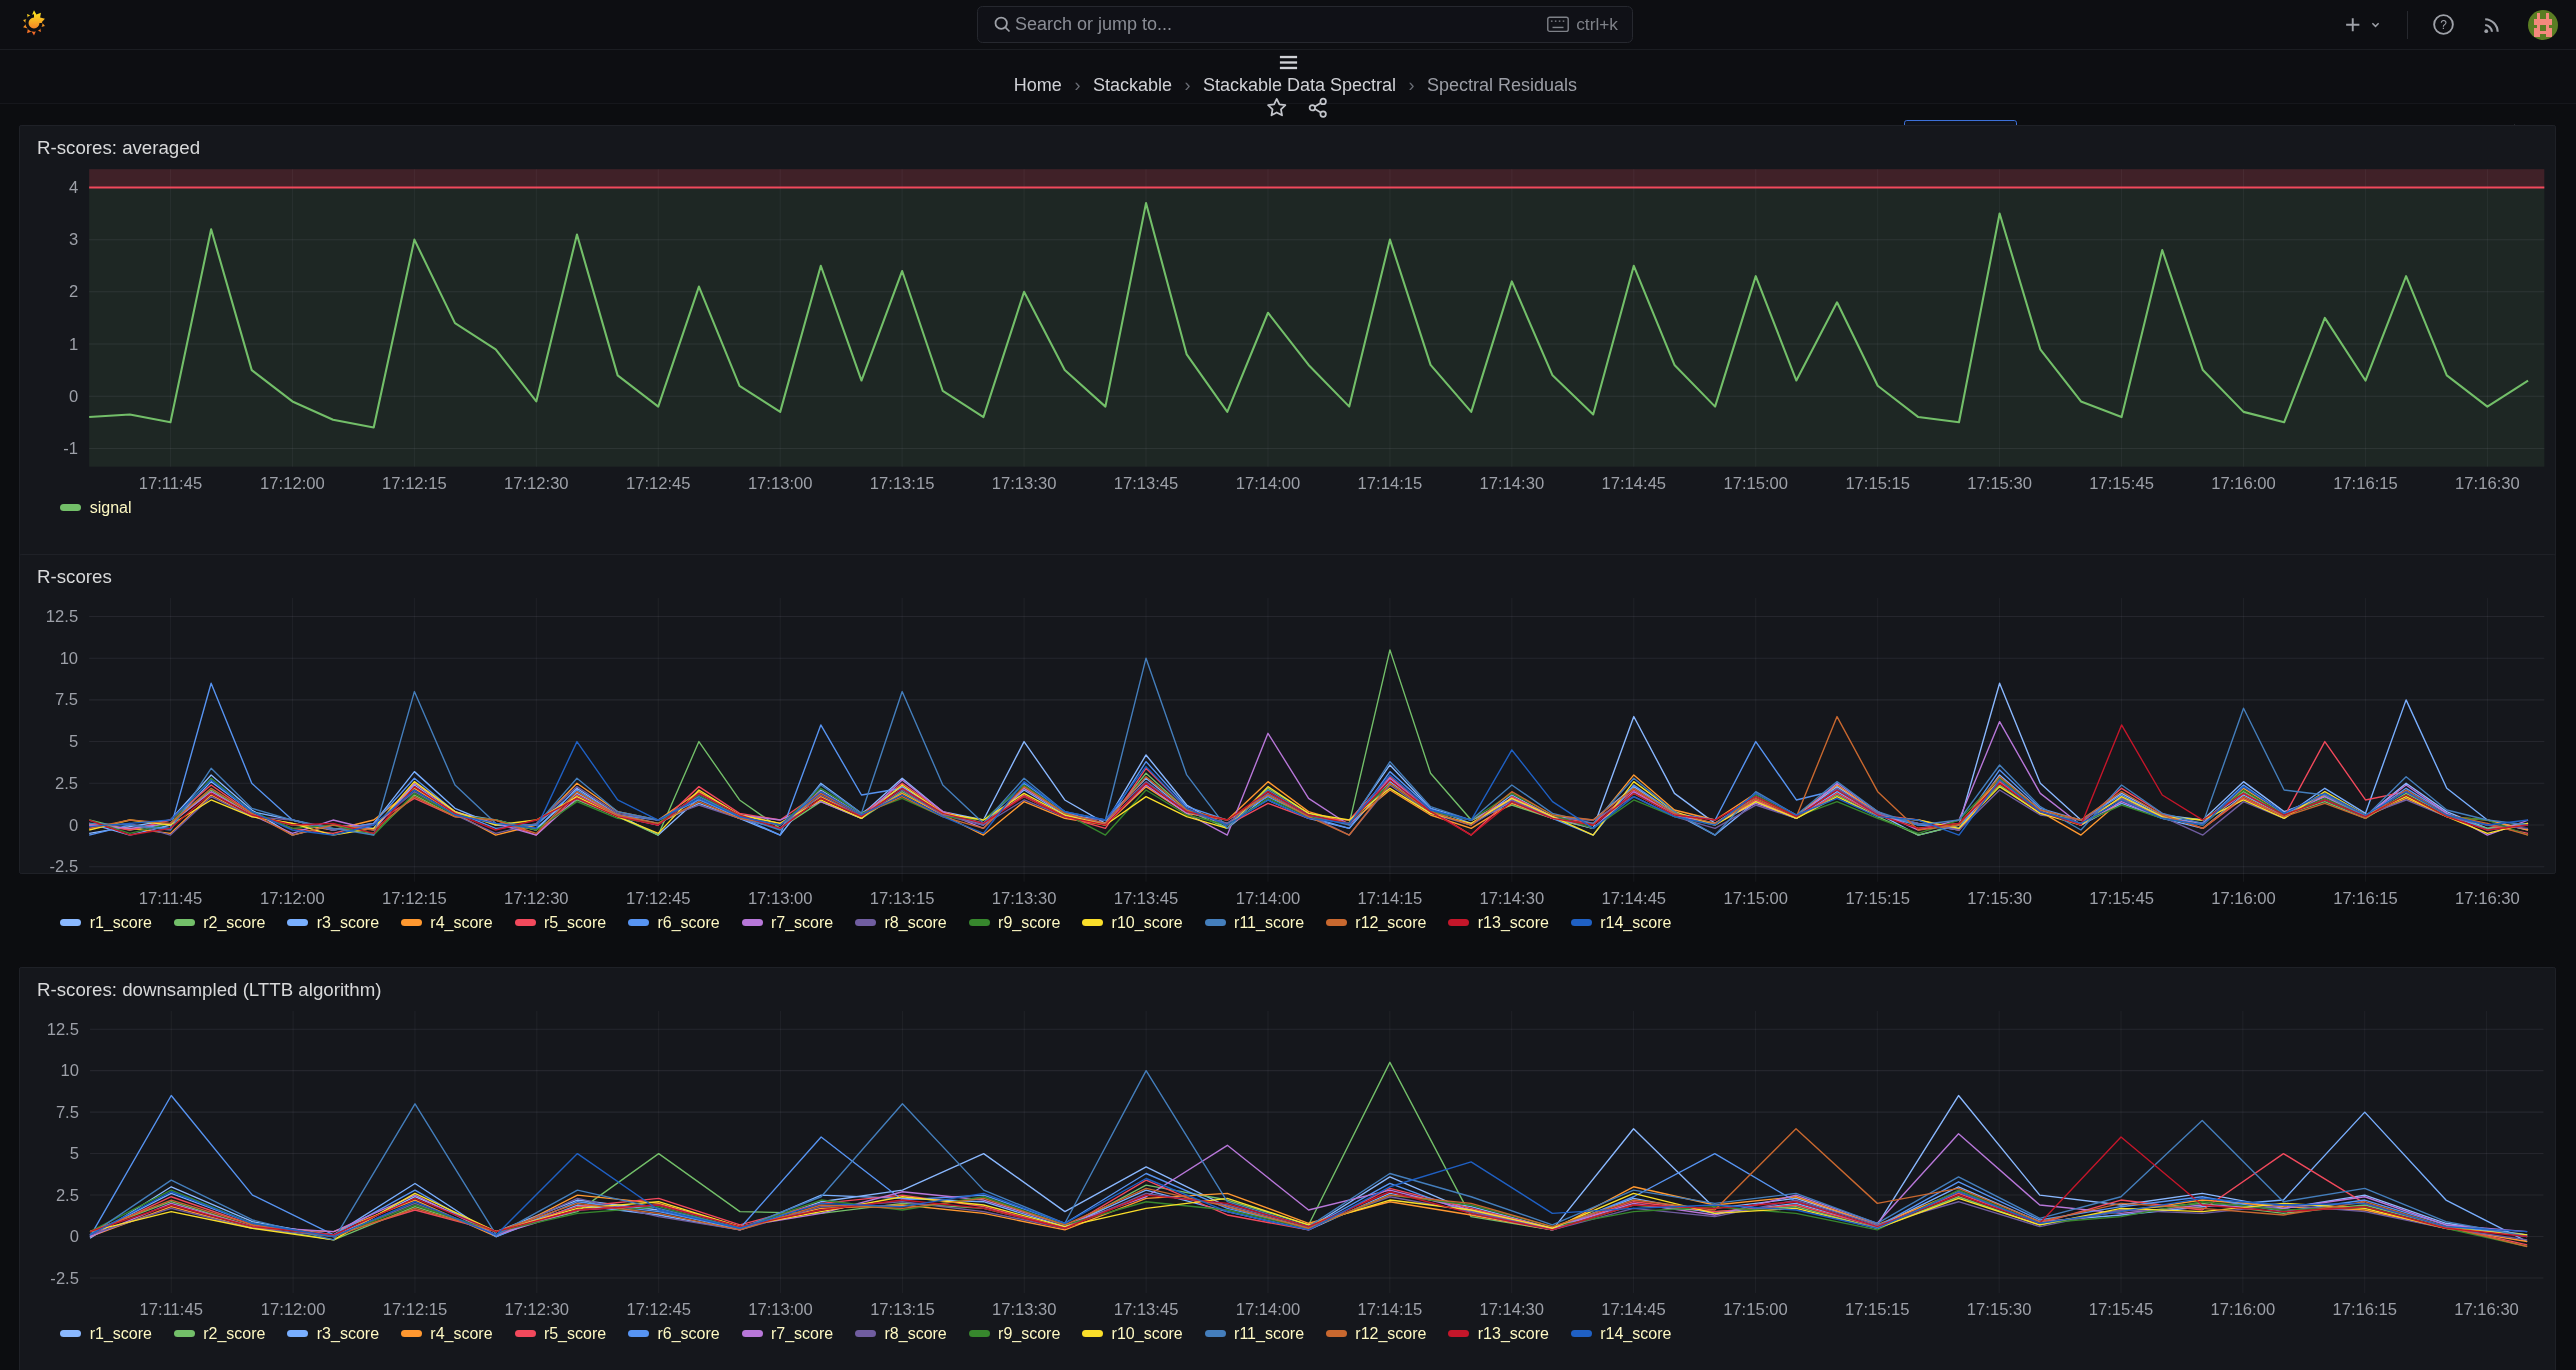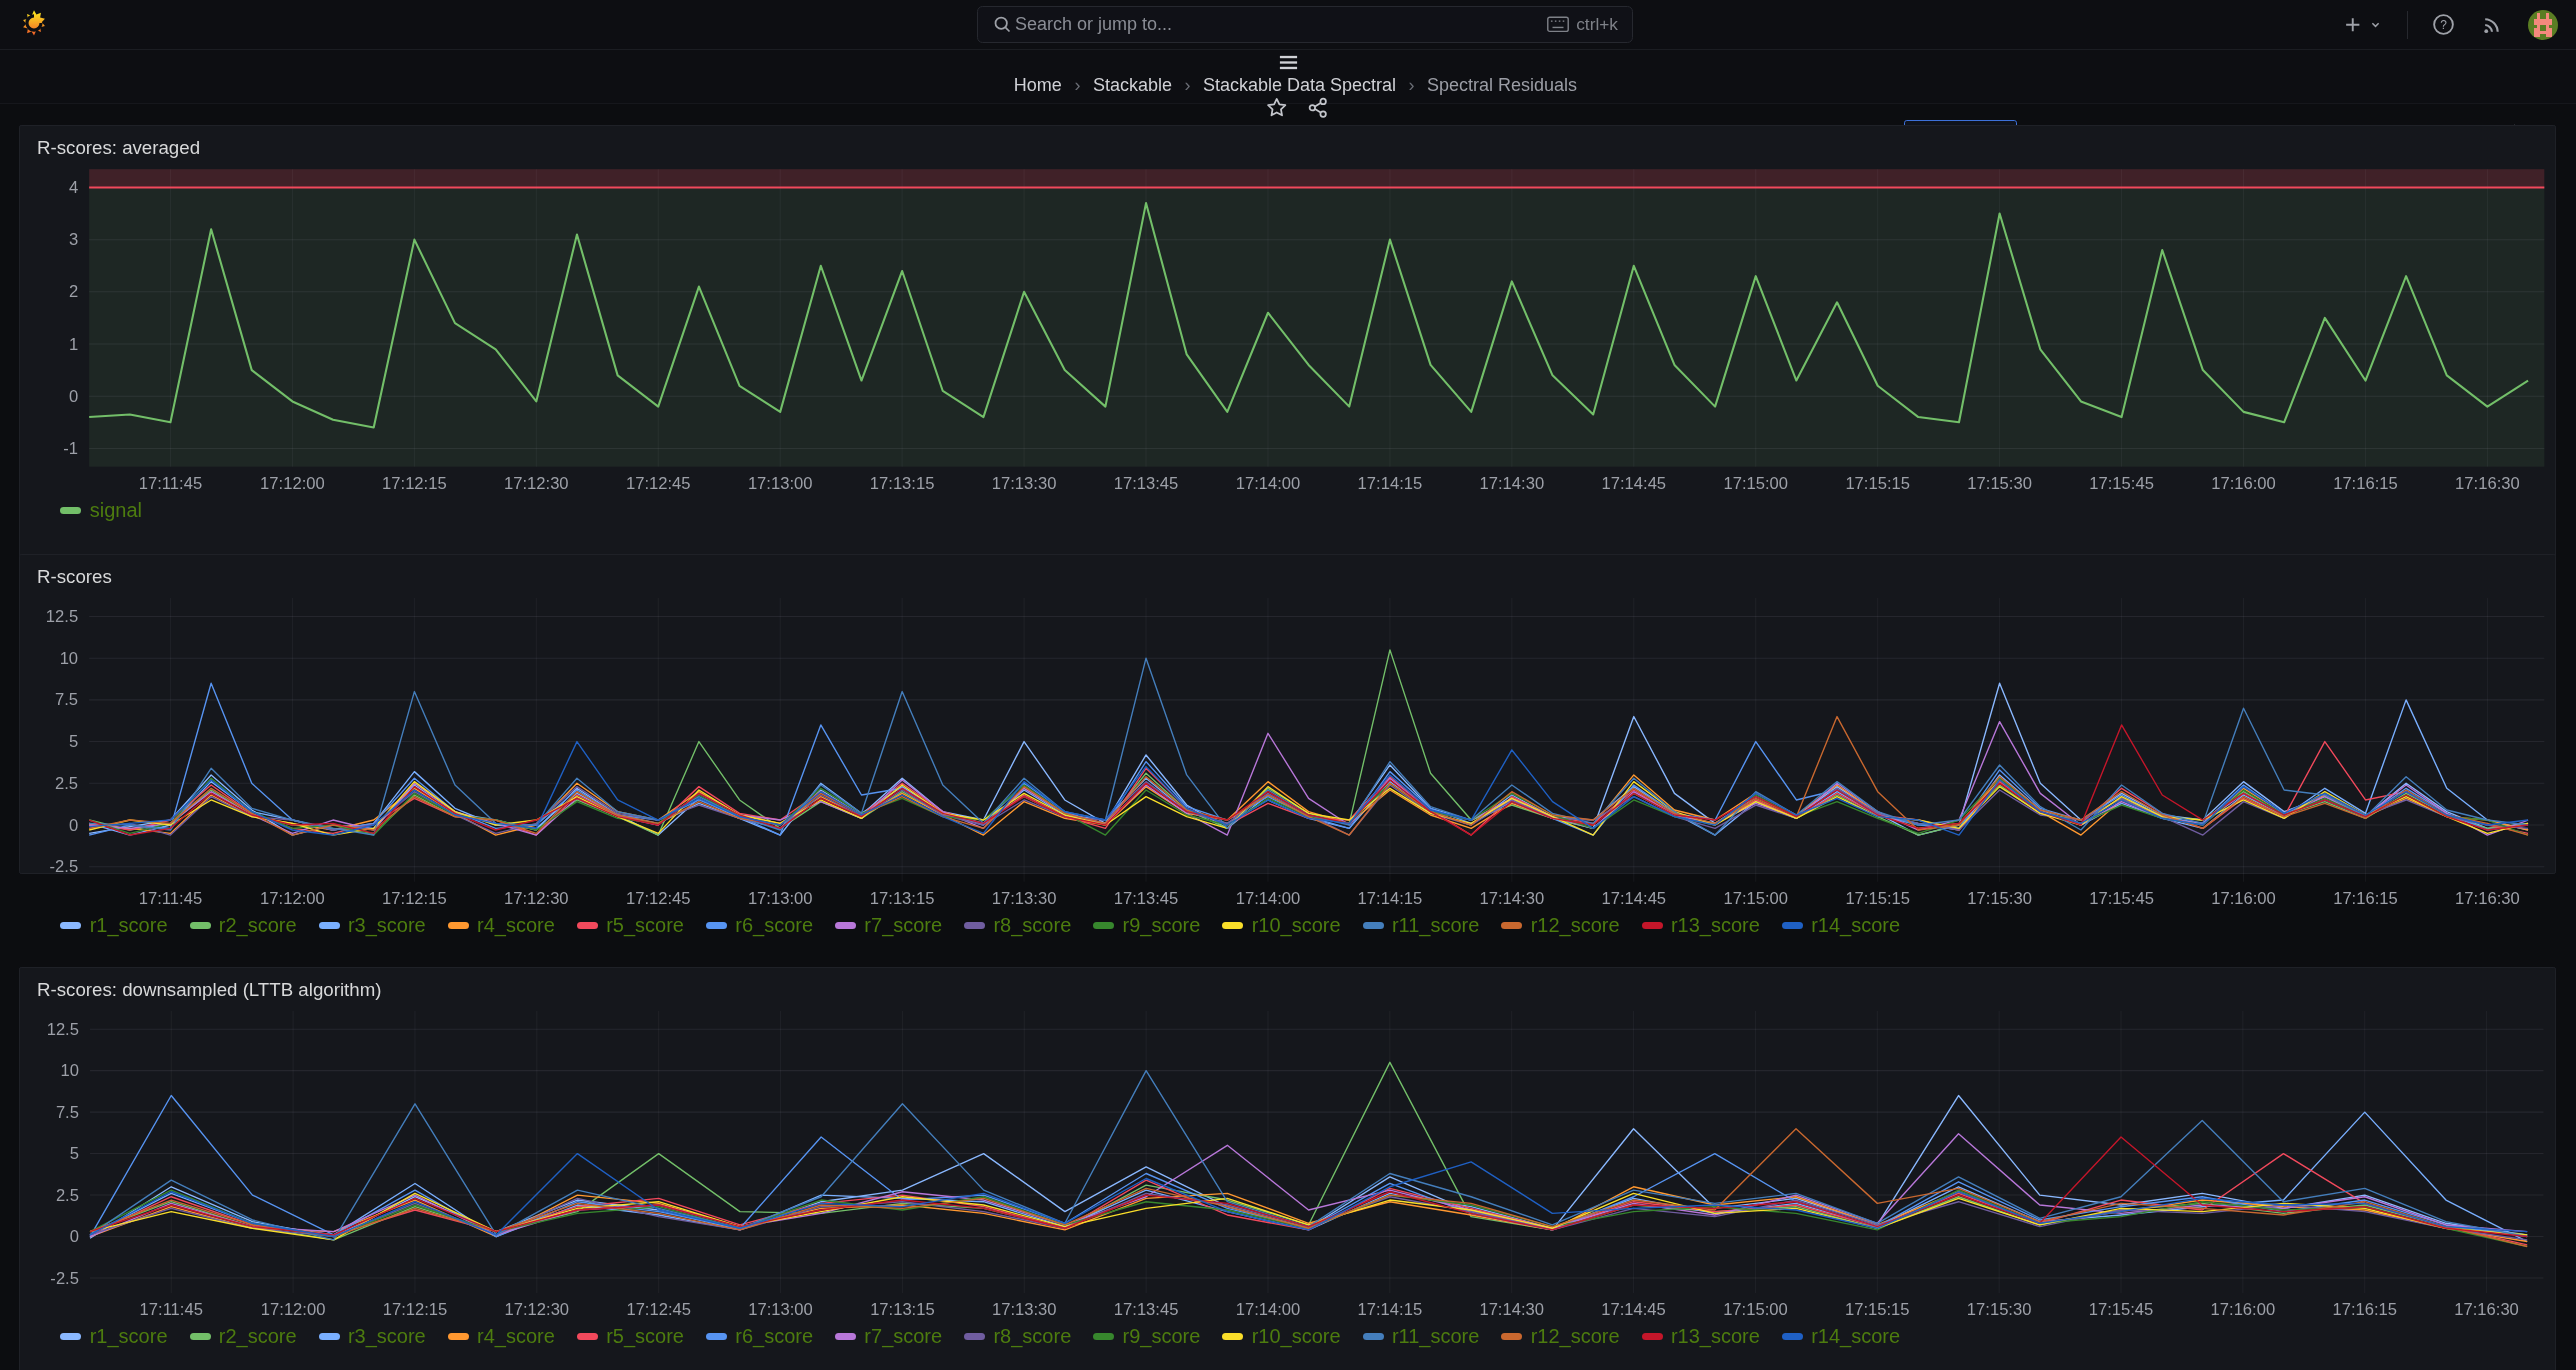--- a/index.html
+++ b/index.html
@@ -35,21 +35,21 @@
            font-size:18px;font-family:inherit;cursor:pointer;}
   
   .panel{position:absolute;left:19.4px;width:2537px;background:#15171c;border:0.7px solid #1f2127;border-radius:2.1px;box-sizing:border-box;}
   #panel-1{top:125px;height:529px;}
   #panel-2{top:554px;height:320px;}
   #panel-3{top:967px;height:415px;}
   .panel-title{padding:11px 0 2.8px 16.6px;font-size:18.7px;font-weight:500;color:#d8d9da;cursor:pointer;display:inline-block;}
   svg.chart{display:block;}
   .axis-label{font-family:"Liberation Sans","DejaVu Sans",sans-serif;font-size:24px;fill:#9da0a8;}
   .legend{display:flex;align-items:center;gap:22px;padding:2.8px 0 0 40px;}
-  .legend-item{display:flex;align-items:center;gap:8.3px;font-size:20px;color:#4d7c0f;cursor:pointer;white-space:nowrap;}
+  .legend-item{display:flex;align-items:center;gap:8.3px;font-size:16px;color:#fef9c3;cursor:pointer;white-space:nowrap;}
   .swatch{width:21px;height:7px;border-radius:3.5px;display:inline-block;}
 </style>
 </head>
 <body>
 
 <div class="app">
 
   <header class="topbar">
     <svg class="logo" viewBox="0 0 24 24">
       <defs>

